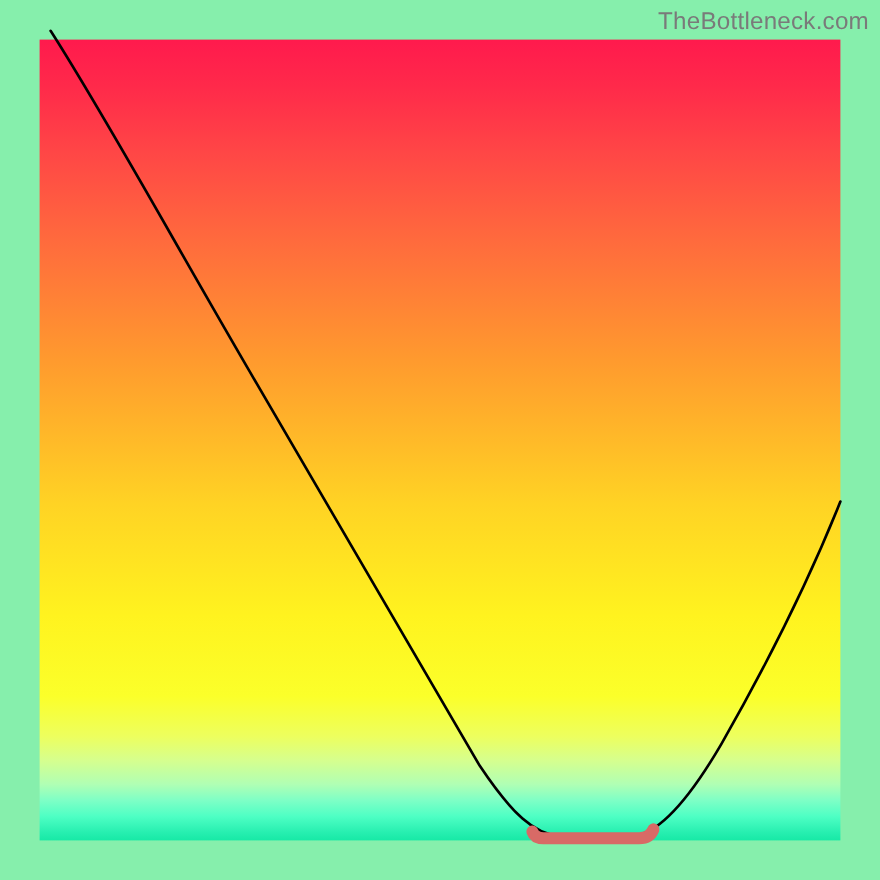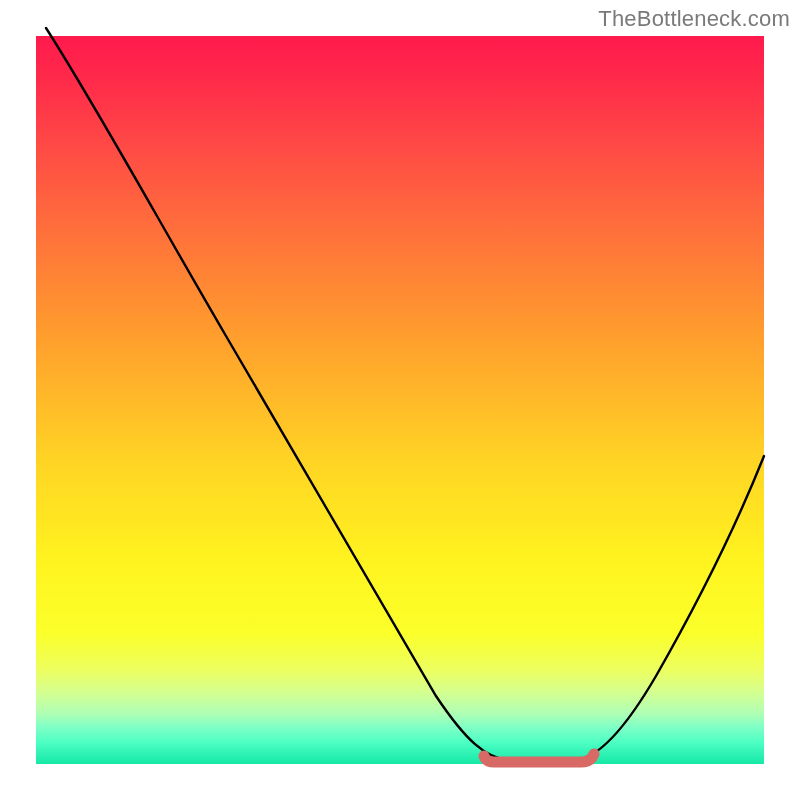--- a/index.html
+++ b/index.html
@@ -10,21 +10,21 @@
     background: #000;
     overflow: hidden;
     font-family: Arial, Helvetica, sans-serif;
   }
   .frame {
     position: absolute;
     left: 0;
     top: 0;
     width: 800px;
     height: 800px;
-    background: #ffffff;
+    background: #86efac;
   }
   .gradient-box {
     position: absolute;
     left: 36px;
     top: 36px;
     width: 728px;
     height: 728px;
     background: linear-gradient(
       to bottom,
       #ff1a4d 0%,

